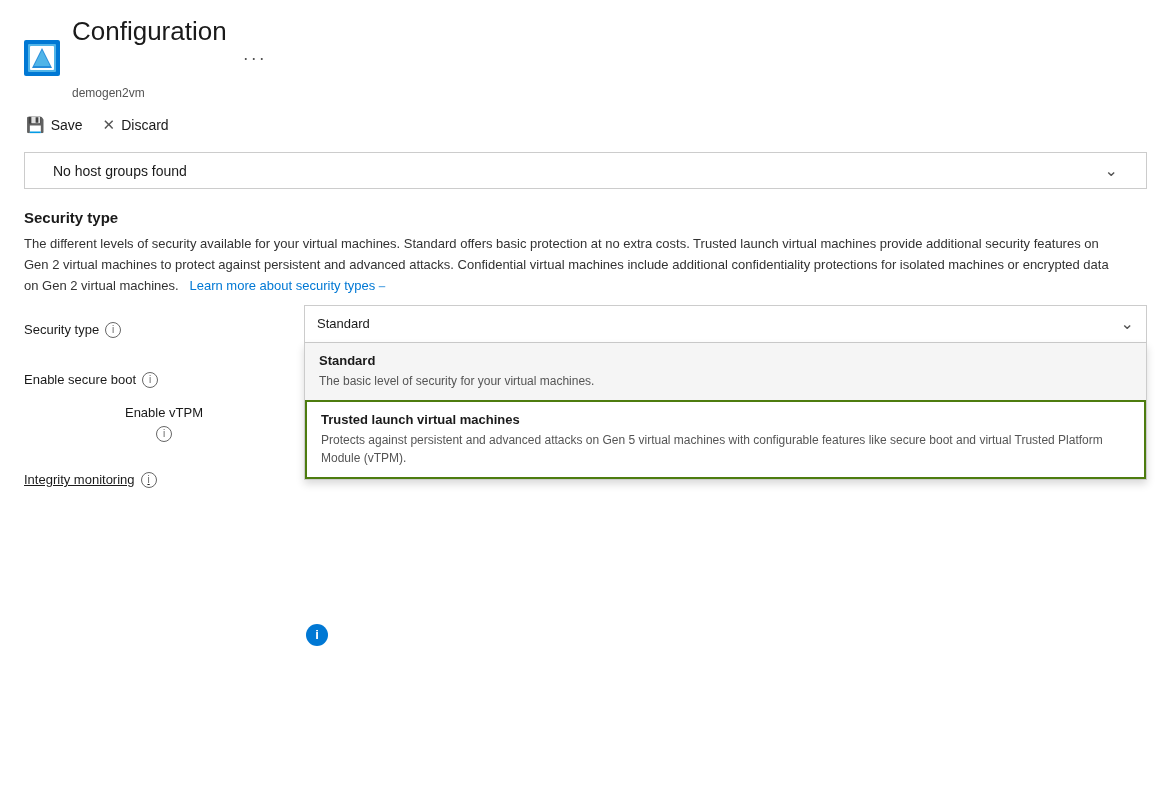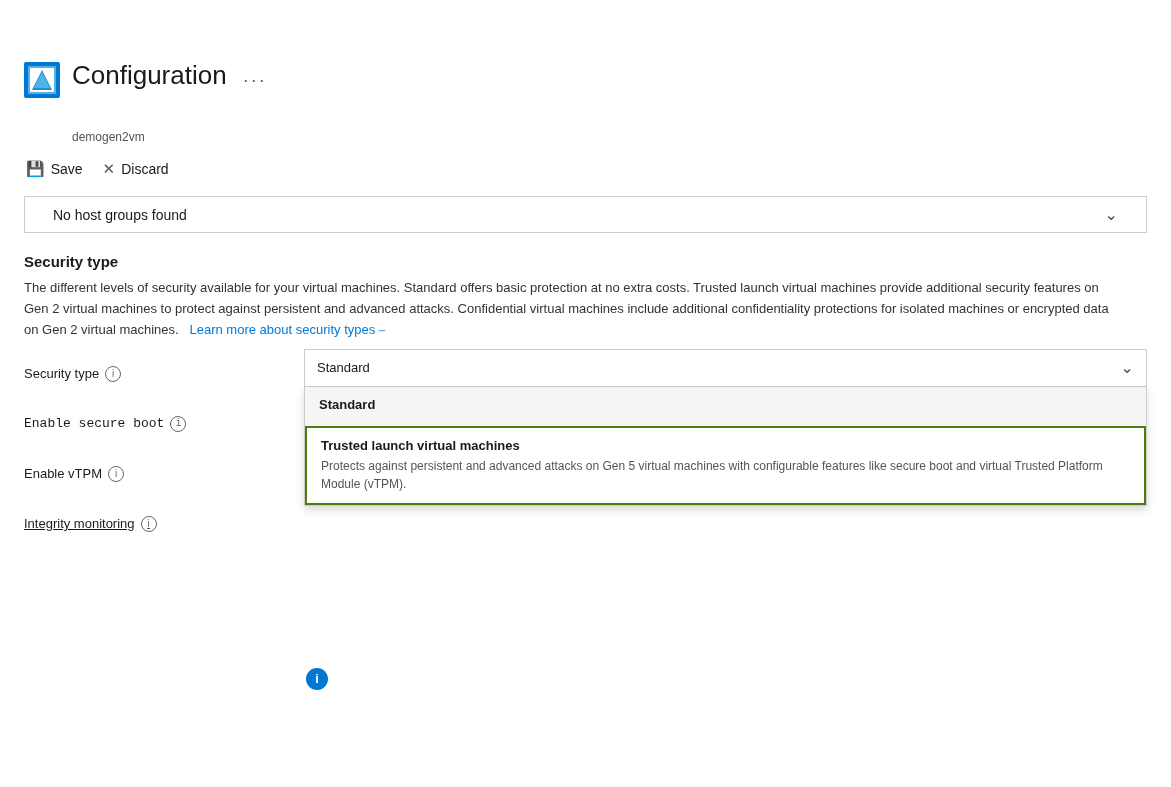--- a/index.html
+++ b/index.html
@@ -23,21 +23,20 @@
       align-items: center;
       gap: 12px;
       margin-bottom: 4px;
     }
     .header-title-block {}
     .header-title {
       font-size: 26px;
       font-weight: 300;
       color: #1a1a1a;
       line-height: 1.2;
-      margin-top: 44px;
     }
     .header-subtitle {
       font-size: 12px;
       color: #555;
       margin-top: 39px;
     }
     .header-more {
       font-size: 18px;
       color: #555;
       cursor: pointer;
@@ -216,22 +215,22 @@
       margin-top: 1px;
     }
     .info-banner-text {
       font-size: 13px;
       color: #333;
       line-height: 1.6;
     }
 
     
     .form-label-row:nth-child(1) { height: 50px; }
-    .form-label-row:nth-child(2) { height: 50px; font-family: Liberation Mono, monospace; }
-    .form-label-row:nth-child(3) { height: 50px; }
+    .form-label-row:nth-child(2) { height: 50px; }
+    .form-label-row:nth-child(3) { height: 50px; flex-direction: column; }
     .form-label-row:nth-child(4) { height: 50px; text-decoration: underline; }
 
     
     .azure-icon {
       width: 36px;
       height: 36px;
     }
   </style>
 </head>
 <body>
@@ -305,20 +304,21 @@
 
       <div class="security-type-dropdown">
         <span>Standard</span>
         <span class="chevron">⌄</span>
       </div>
 
       <div class="dropdown-menu">
 
         <div class="dropdown-option selected">
           <div class="option-title">Standard</div>
+          <div class="option-desc">The basic level of security for your virtual machines.</div>
         </div>
 
         <div class="dropdown-option highlighted">
           <div class="option-title">Trusted launch virtual machines</div>
           <div class="option-desc">Protects against persistent and advanced attacks on Gen 5 virtual machines with configurable features like secure boot and virtual Trusted Platform Module (vTPM).</div>
         </div>
       </div>
 
       <div class="info-banner" style="position: relative; bottom: auto; margin-top: 280px;">
         <div class="info-circle">i</div>

